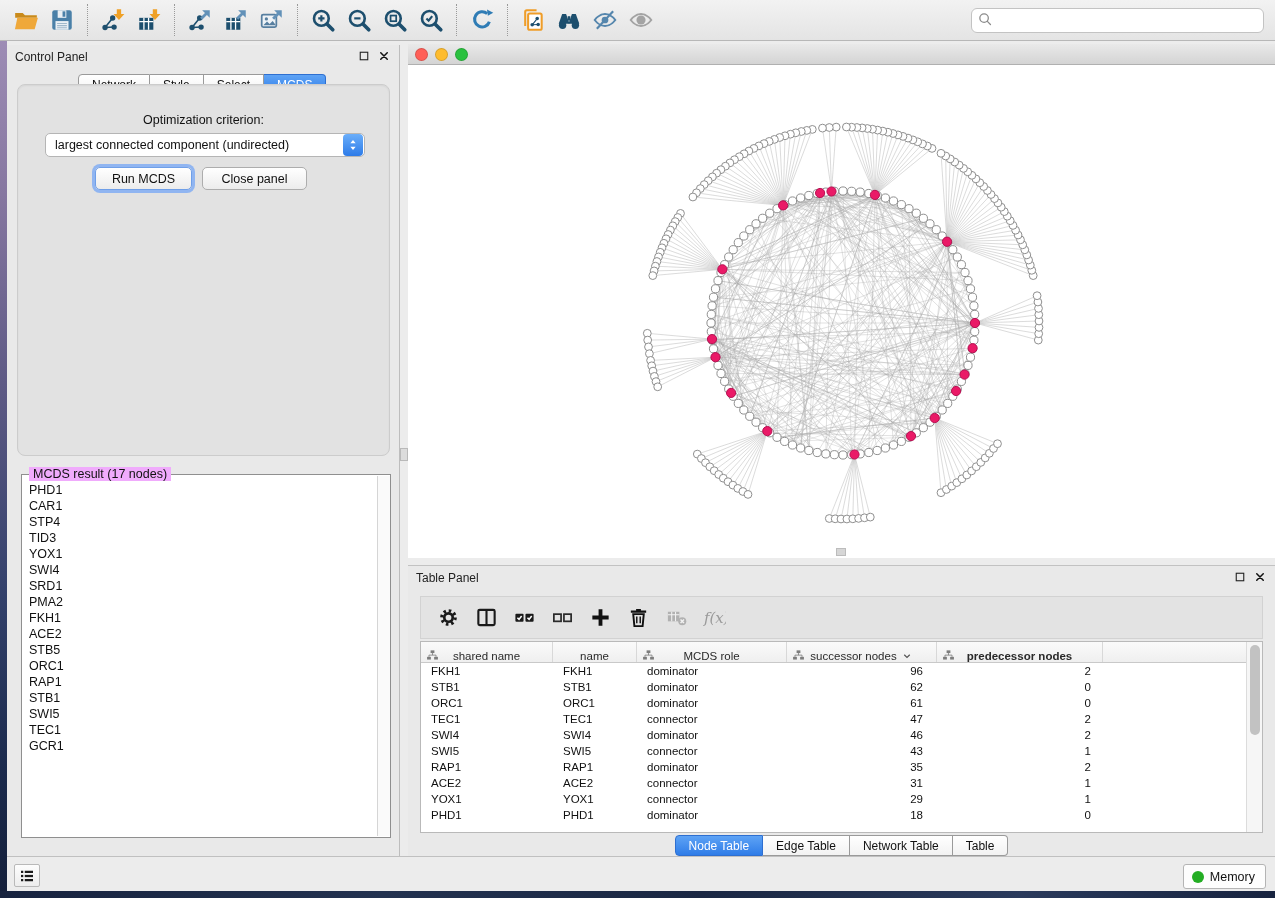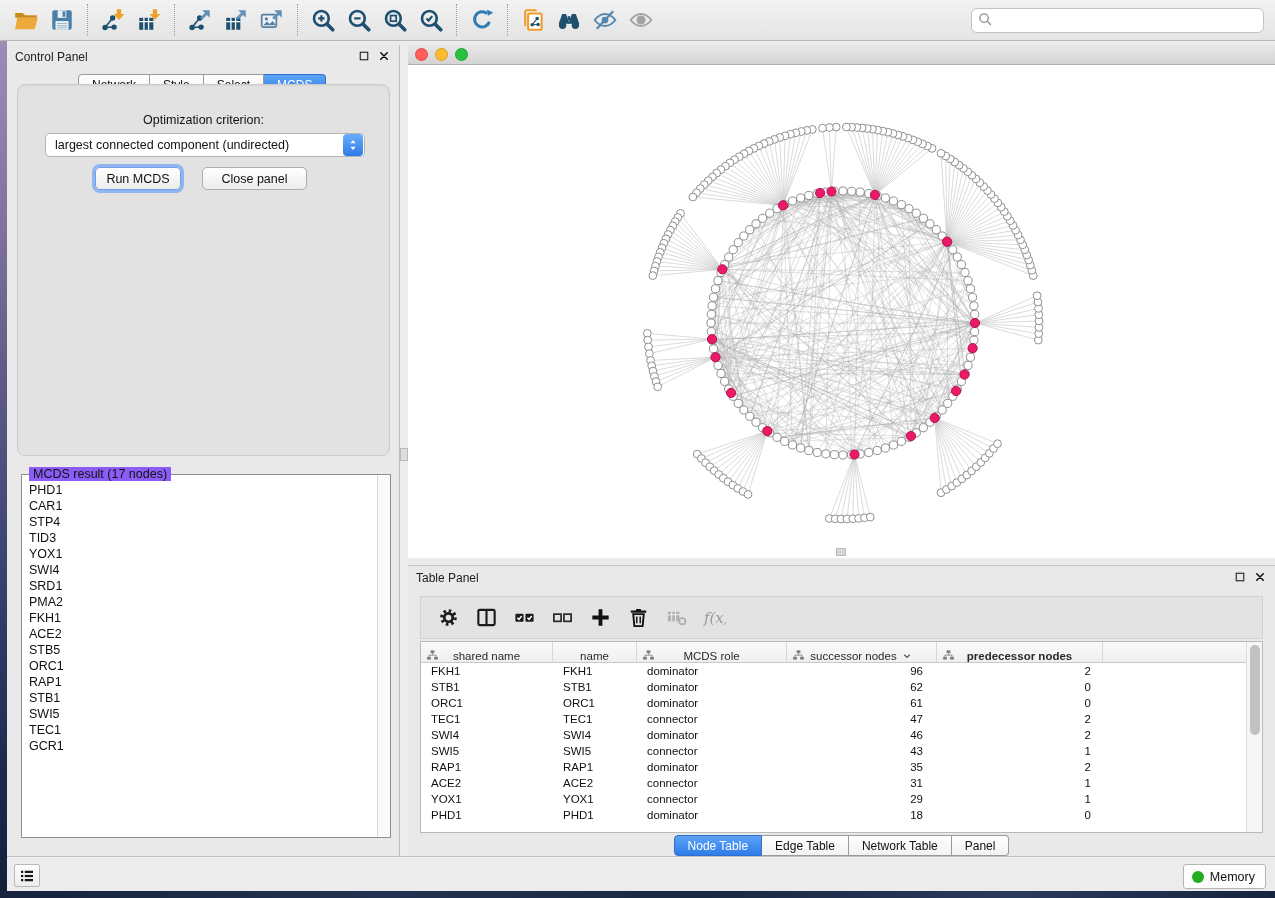--- a/index.html
+++ b/index.html
@@ -44,26 +44,26 @@
     border:1px solid #cccccc; border-radius:8px; box-shadow:inset 0 1px 2px rgba(0,0,0,.06); }
   #opt-label { position:absolute; left:0; top:68px; width:393px; text-align:center; font-size:12.5px; color:#111; }
   #criterion { position:absolute; left:38px; top:88px; width:320px; height:24px; background:#fff; border:1px solid #b5b5b5;
     border-radius:5px; display:flex; align-items:center; cursor:pointer; }
   #criterion-value { flex:1; padding-left:9px; font-size:12.5px; color:#111; white-space:nowrap; }
   #criterion-spin { width:20px; height:22px; background:linear-gradient(#6aaefa,#2d7be8); border-radius:4px; margin-right:1px;
     display:flex; align-items:center; justify-content:center; }
   #criterion-spin svg { width:14px; height:16px; }
   .cp-btn { position:absolute; top:122px; height:23px; border:1px solid #adadad; border-radius:5px;
     background:linear-gradient(#ffffff,#ececec); font-size:12.5px; font-family:"Liberation Sans",sans-serif; cursor:pointer; color:#111; }
-  #run-btn { left:88px; width:86px; box-shadow:0 0 0 3px rgba(77,144,254,.55); border-color:#6f9fe8; }
+  #run-btn { left:88px; width:97px; box-shadow:0 0 0 3px rgba(77,144,254,.55); border-color:#6f9fe8; }
   #closepanel-btn { left:195px; width:105px; }
 
   #mcds-group { position:absolute; left:14px; top:422px; width:370px; height:371px; }
   #mcds-box { position:absolute; left:0; top:7px; width:370px; height:364px; border:1px solid #8f8f8f; background:#fff; }
-  #mcds-legend { position:absolute; left:8px; top:0; background:#8b5cf6; padding:0 4px; font-size:12.5px; color:#111; z-index:2; }
+  #mcds-legend { position:absolute; left:8px; top:0; background:#f0abfc; padding:0 4px; font-size:12.5px; color:#111; z-index:2; }
   #mcds-list { position:absolute; left:1px; top:9px; width:354px; height:360px; overflow:hidden; padding:6px 0 0 7px; }
   .mcds-item { font-size:12.5px; line-height:16px; color:#111; }
   #mcds-scroll { position:absolute; right:1px; top:9px; width:13px; height:360px; background:#fafafa; border-left:1px solid #d5d5d5; }
 
   
   #v-splitter { left:400px; top:45px; width:8px; height:811px; background:#ececec; }
   #v-handle { left:400px; top:448px; width:8px; height:13px; background:#dcdcdc; border:1px solid #b9b9b9; }
   #network-panel { left:408px; top:44px; width:867px; height:514px; background:#fff; }
   #net-titlebar { height:21px; background:linear-gradient(#e9e9e9,#d4d4d4); border-bottom:1px solid #b0b0b0;
     display:flex; align-items:center; position:relative; }
@@ -1315,21 +1315,21 @@
         </div>
       </div>
     <div id="tbl-scroll">
       <div id="tbl-thumb"></div>
     </div>
   </div>
   <div id="tbl-tabs">
       <div class="seg-tab sel">Node Table</div>
       <div class="seg-tab">Edge Table</div>
       <div class="seg-tab">Network Table</div>
-      <div class="seg-tab">Panel</div>
+      <div class="seg-tab">Table</div>
     </div>
 </div>
 
 <div id="status-bar" class="abs">
   <button id="tasklist-btn">
       <svg viewBox="0 0 24 24" xmlns="http://www.w3.org/2000/svg">
         <g fill="#1a1a1a">
           <rect x="4" y="5" width="3" height="3"></rect>
           <rect x="9" y="5" width="11" height="3"></rect>
           <rect x="4" y="10.5" width="3" height="3"></rect>

